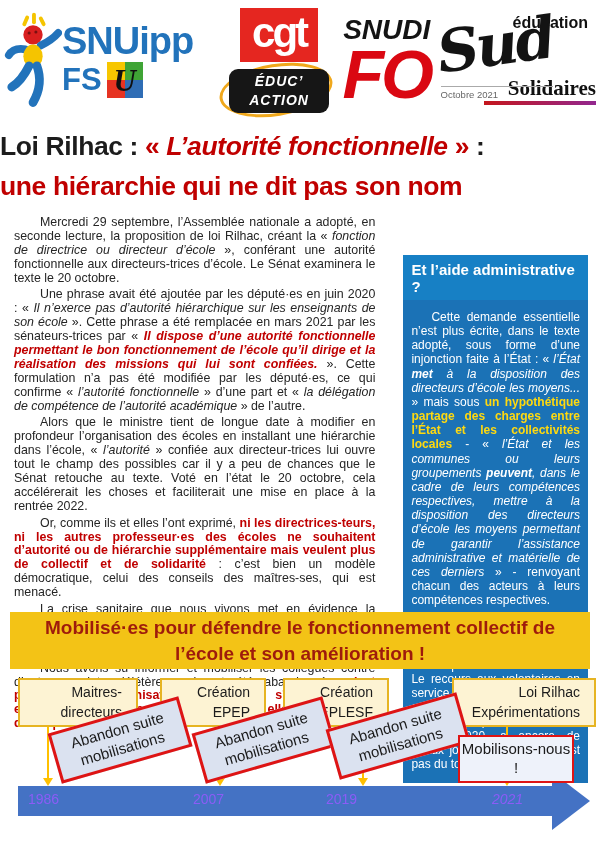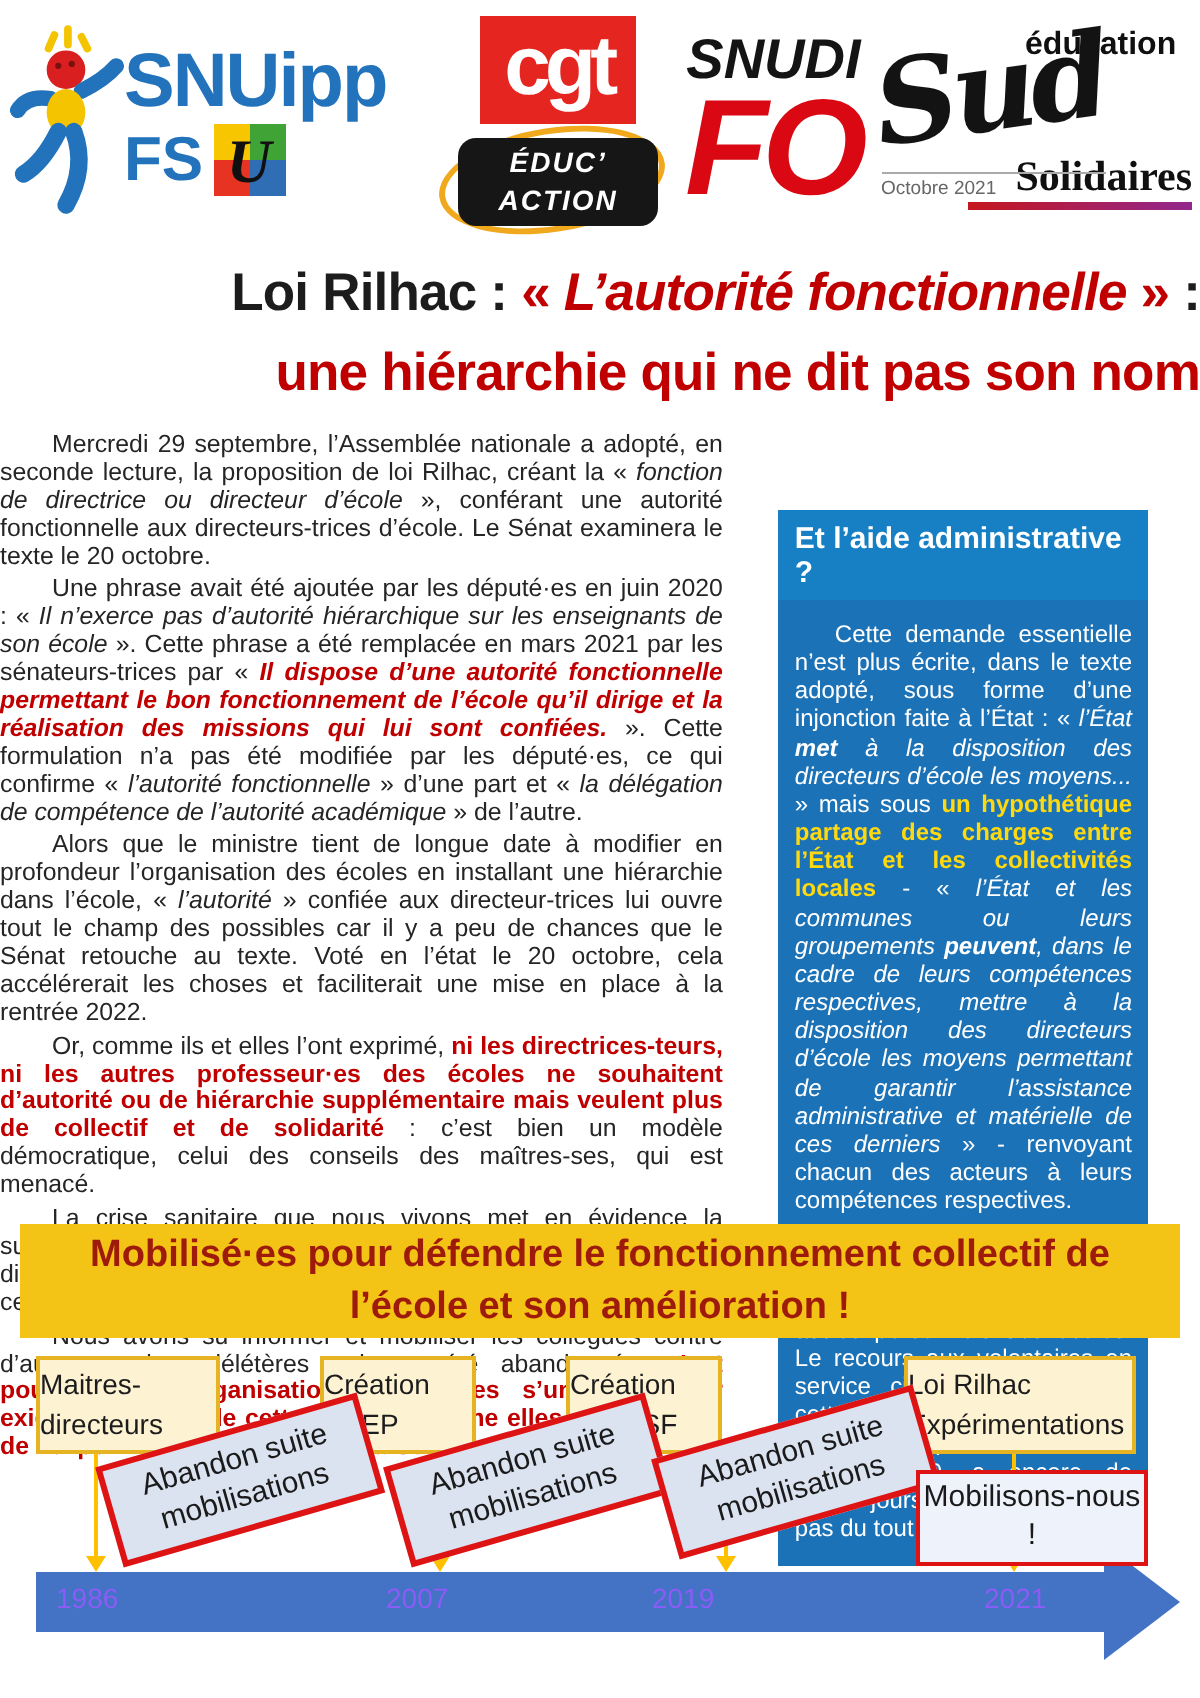--- a/index.html
+++ b/index.html
@@ -38,25 +38,25 @@
   .sud-main{position:absolute;top:10px;left:0;font-family:"DejaVu Serif",serif;font-style:italic;font-weight:bold;
             font-size:58px;color:#131313;transform:rotate(-8deg);letter-spacing:-3px;line-height:1;}
   .sud-solidaires{position:absolute;right:0;bottom:17px;font-family:"Liberation Serif",serif;font-weight:bold;
                   font-size:21px;color:#101010;line-height:1;}
   .sud-underline{position:absolute;right:0;bottom:11px;width:112px;height:4px;
                  background:linear-gradient(90deg,#c4161c,#92278f);}
   .sud-date{position:absolute;left:4px;bottom:16px;font-size:9.5px;color:#666;border-top:1px solid #aaa;
             padding-top:2px;width:112px;}
 
   
-  .title{position:absolute;top:127px;left:0;width:600px;margin:0;text-align:right;font-weight:bold;
+  .title{position:absolute;top:127px;left:0;width:600px;margin:0;text-align:left;font-weight:bold;
          font-size:26.5px;line-height:1.5;letter-spacing:-.4px;color:#1c1c1c;}
 
   
-  .main-row{position:absolute;top:216px;left:0;width:574px;display:flex;gap:28px;}
+  .main-row{position:absolute;top:216px;left:14px;width:574px;display:flex;gap:28px;}
   .article{width:372px;font-size:12.4px;line-height:1.12;text-align:justify;color:#252525;}
   .article p{margin:0 0 3px;text-indent:26px;}
 
   .sidebar{width:190px;margin-top:39px;}
   .sidebar-title{background:#1780c5;color:#fff;font-weight:bold;font-size:15px;padding:6px 8px 5px;}
   .sidebar-body{background:#1b72b6;color:#fff;font-size:12px;line-height:1.18;text-align:justify;
                 padding:10px 8px 12px;}
   .sidebar-body p{margin:0 0 8px;text-indent:20px;}
   .sidebar-body p:last-child{margin-bottom:0;}
 
@@ -70,41 +70,41 @@
   .seg-rbi{color:#c00000;font-weight:bold;font-style:italic;}
   .seg-yb{color:#ffd90f;font-weight:bold;}
 
   
   .banner{position:absolute;left:10px;top:612px;width:580px;height:57px;background:#f3c316;
           color:#9e1b0c;font-weight:bold;font-size:19px;text-align:center;display:flex;align-items:center;
           justify-content:center;line-height:1.35;padding:0 18px;box-sizing:border-box;}
 
   
   .tl-box{position:absolute;top:678px;background:#fdf3d3;border:2px solid #e6b422;color:#1c1c1c;
-          font-size:14px;text-align:left;line-height:1.45;padding:2px 0;z-index:2;}
+          font-size:14px;text-align:right;line-height:1.45;padding:2px 14px;z-index:2;}
   .b0{left:18px;width:88px;} .b1{left:160px;width:74px;} .b2{left:283px;width:74px;} .b3{left:452px;width:112px;}
 
   .tl-connector{position:absolute;z-index:1;}
   .tl-stem{position:absolute;width:2px;background:#ffc000;top:0;left:4px;height:54px;}
   .tl-head{position:absolute;top:54px;left:0;width:0;height:0;border-left:5px solid transparent;
            border-right:5px solid transparent;border-top:8px solid #ffc000;}
   .c0{left:43px;top:724px;} .c1{left:215px;top:724px;} .c2{left:358px;top:724px;} .c3{left:502px;top:724px;}
 
   .tl-note{position:absolute;background:#dbe2f0;border:3px solid #de1414;color:#1a1a1a;font-size:15px;
            text-align:center;line-height:1.25;padding:4px 6px;z-index:3;}
   .n0{left:52px;top:714px;width:118px;transform:rotate(-16deg);}
   .n1{left:196px;top:714px;width:118px;transform:rotate(-16deg);}
   .n2{left:330px;top:710px;width:118px;transform:rotate(-16deg);}
   .n3{left:458px;top:735px;width:112px;background:#eef2fa;padding:3px 0;border-width:2.5px;}
 
   .tl-bar{position:absolute;left:18px;top:786px;width:534px;height:30px;background:#4472c4;z-index:0;}
   .tl-arrowhead{position:absolute;left:552px;top:772px;width:0;height:0;border-top:29px solid transparent;
                 border-bottom:29px solid transparent;border-left:38px solid #4472c4;z-index:0;}
   .tl-year{position:absolute;top:791px;color:#8b5cf6;font-size:14px;z-index:2;}
-  .y0{left:28px;} .y1{left:193px;} .y2{left:326px;} .y3{left:492px;}
+  .y0{left:28px;} .y1{left:193px;} .y2{left:326px;} .y3{left:492px;font-style:italic;}
 </style>
 </head>
 <body>
 
 <div class="page">
 
   <header class="masthead">
 
     <div class="logo-snuipp">
       <svg width="58" height="104" viewBox="0 0 60 104">

